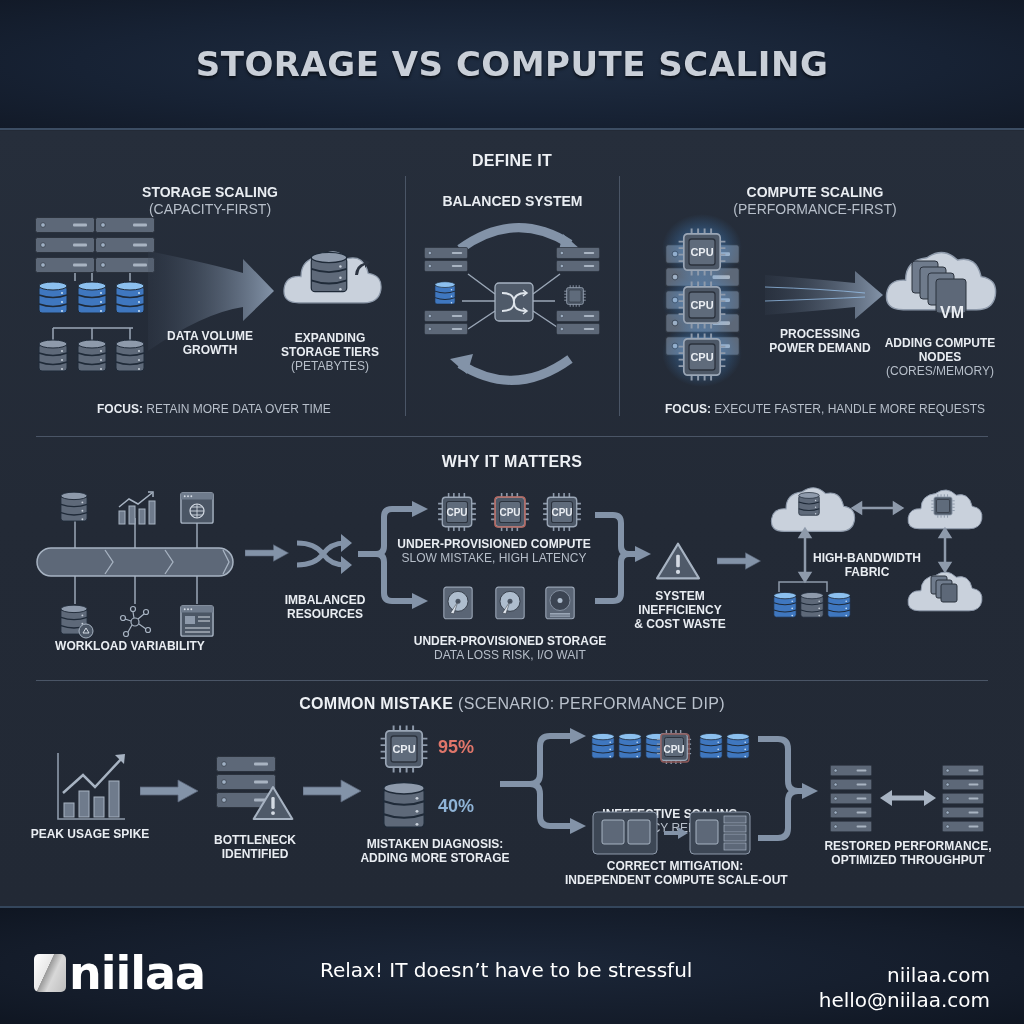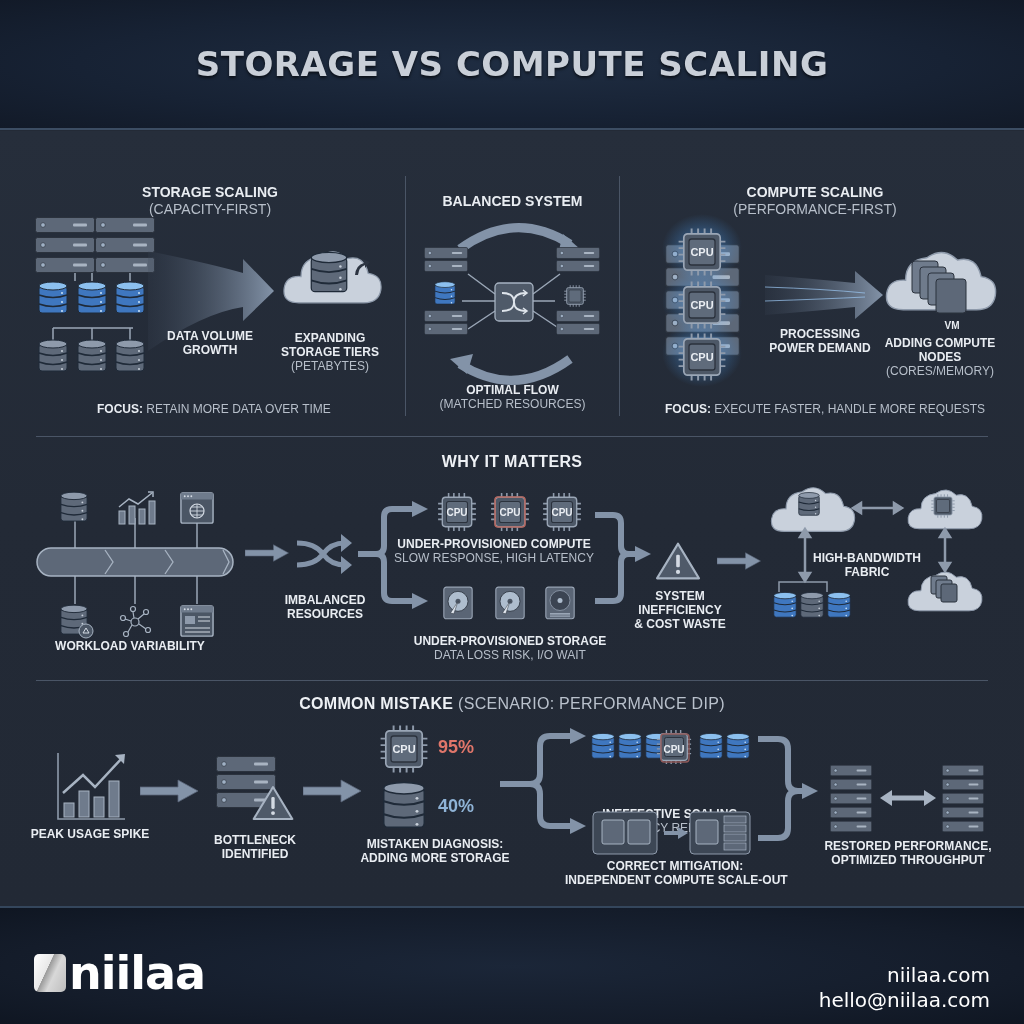--- a/index.html
+++ b/index.html
@@ -138,20 +138,21 @@
     </symbol>
   </defs>
 </svg>
 
 <div class="header">
   <h1>STORAGE VS COMPUTE SCALING</h1>
 </div>
 
 <div class="main">
 
+  <div class="sec-title" style="top:21px">DEFINE IT</div>
   <div class="divider-v" style="left:405px; top:45px; height:240px"></div>
   <div class="divider-v" style="left:619px; top:45px; height:240px"></div>
 
   <div class="lbl sub-title" style="left:100px; top:53px; width:220px">
     <div>STORAGE SCALING</div>
     <div class="sub">(CAPACITY-FIRST)</div>
   </div>
   <div class="abs" style="left:0;top:0">
     <svg style="left:35px;top:86px" width="60" height="16">
         <use href="#sym-server"></use>
@@ -258,24 +259,20 @@
     </svg>
   <svg style="left:556px;top:192px" width="44" height="12">
       <use href="#sym-server"></use>
     </svg>
   <svg style="left:434px;top:150px" width="22" height="26">
       <use href="#sym-db-blue"></use>
     </svg>
   <svg style="left:563px;top:153px" width="24" height="24">
       <use href="#sym-chip"></use>
     </svg>
-  <div class="lbl" style="left:420px; top:252px; width:185px">
-    <div>OPTIMAL FLOW</div>
-    <div class="sub">(MATCHED RESOURCES)</div>
-  </div>
 
   <div class="lbl sub-title" style="left:700px; top:53px; width:230px">
     <div>COMPUTE SCALING</div>
     <div class="sub">(PERFORMANCE-FIRST)</div>
   </div>
   <div class="abs" style="left:0;top:0">
     <svg style="left:640px;top:113px" width="125" height="20">
         <use href="#sym-server"></use>
       </svg>
     <svg style="left:640px;top:136px" width="125" height="20">
@@ -330,21 +327,21 @@
   </div>
   <svg style="left:882px;top:112px" width="118" height="72">
       <use href="#sym-cloud"></use>
     </svg>
   <svg style="left:910px;top:128px" width="70" height="56">
     <rect x="2" y="2" width="26" height="32" rx="3" fill="#6f7b8c" stroke="#2b323d"></rect>
     <rect x="10" y="8" width="26" height="32" rx="3" fill="#6f7b8c" stroke="#2b323d"></rect>
     <rect x="18" y="14" width="26" height="32" rx="3" fill="#6f7b8c" stroke="#2b323d"></rect>
     <rect x="26" y="20" width="30" height="34" rx="3" fill="#5d6878" stroke="#2b323d"></rect>
   </svg>
-  <div class="lbl" style="left:937px; top:188px; width:30px; font-size:10px">VM</div>
+  <div class="lbl" style="left:937px; top:175px; width:30px; font-size:16px">VM</div>
   <div class="lbl" style="left:875px; top:205px; width:130px">
     <div>ADDING COMPUTE</div>
     <div>NODES</div>
     <div class="sub">(CORES/MEMORY)</div>
   </div>
   <div class="focus" style="left:665px; top:271px">
     <b>FOCUS:</b> <span>EXECUTE FASTER, HANDLE MORE REQUESTS</span>
   </div>
 
   <div class="divider-h" style="top:305px"></div>
@@ -420,21 +417,21 @@
     <rect x="6" y="6" width="30" height="30" rx="3" fill="none" stroke="#b4675f" stroke-width="1.6"></rect>
   </svg>
   <svg style="left:541px;top:360px" width="42" height="42">
       <use href="#sym-chip"></use>
     </svg>
   <div class="lbl" style="left:443px; top:375px; width:28px; font-size:10px">CPU</div>
   <div class="lbl" style="left:496px; top:375px; width:28px; font-size:10px">CPU</div>
   <div class="lbl" style="left:548px; top:375px; width:28px; font-size:10px">CPU</div>
   <div class="lbl" style="left:394px; top:406px; width:200px">
     <div>UNDER-PROVISIONED COMPUTE</div>
-    <div class="sub">SLOW RESPONSE, HIGH LATENCY</div>
+    <div class="sub">SLOW MISTAKE, HIGH LATENCY</div>
   </div>
 
   <svg style="left:443px;top:455px" width="30" height="34">
       <use href="#sym-hdd"></use>
     </svg>
   <svg style="left:495px;top:455px" width="30" height="34">
       <use href="#sym-hdd"></use>
     </svg>
   <svg style="left:545px;top:455px" width="30" height="34">
       <use href="#sym-hdd-dark"></use>
@@ -653,17 +650,18 @@
     <div>RESTORED PERFORMANCE,</div>
     <div>OPTIMIZED THROUGHPUT</div>
   </div>
 </div>
 
 <div class="footer">
   <div class="logo">
     <div class="mark"></div>
     <span class="word">niilaa</span>
   </div>
+  <div class="tagline">Relax! IT doesn’t have to be stressful</div>
   <div class="contact">
     <div>niilaa.com</div>
     <div>hello@niilaa.com</div>
   </div>
 </div>
 
 </body></html>

